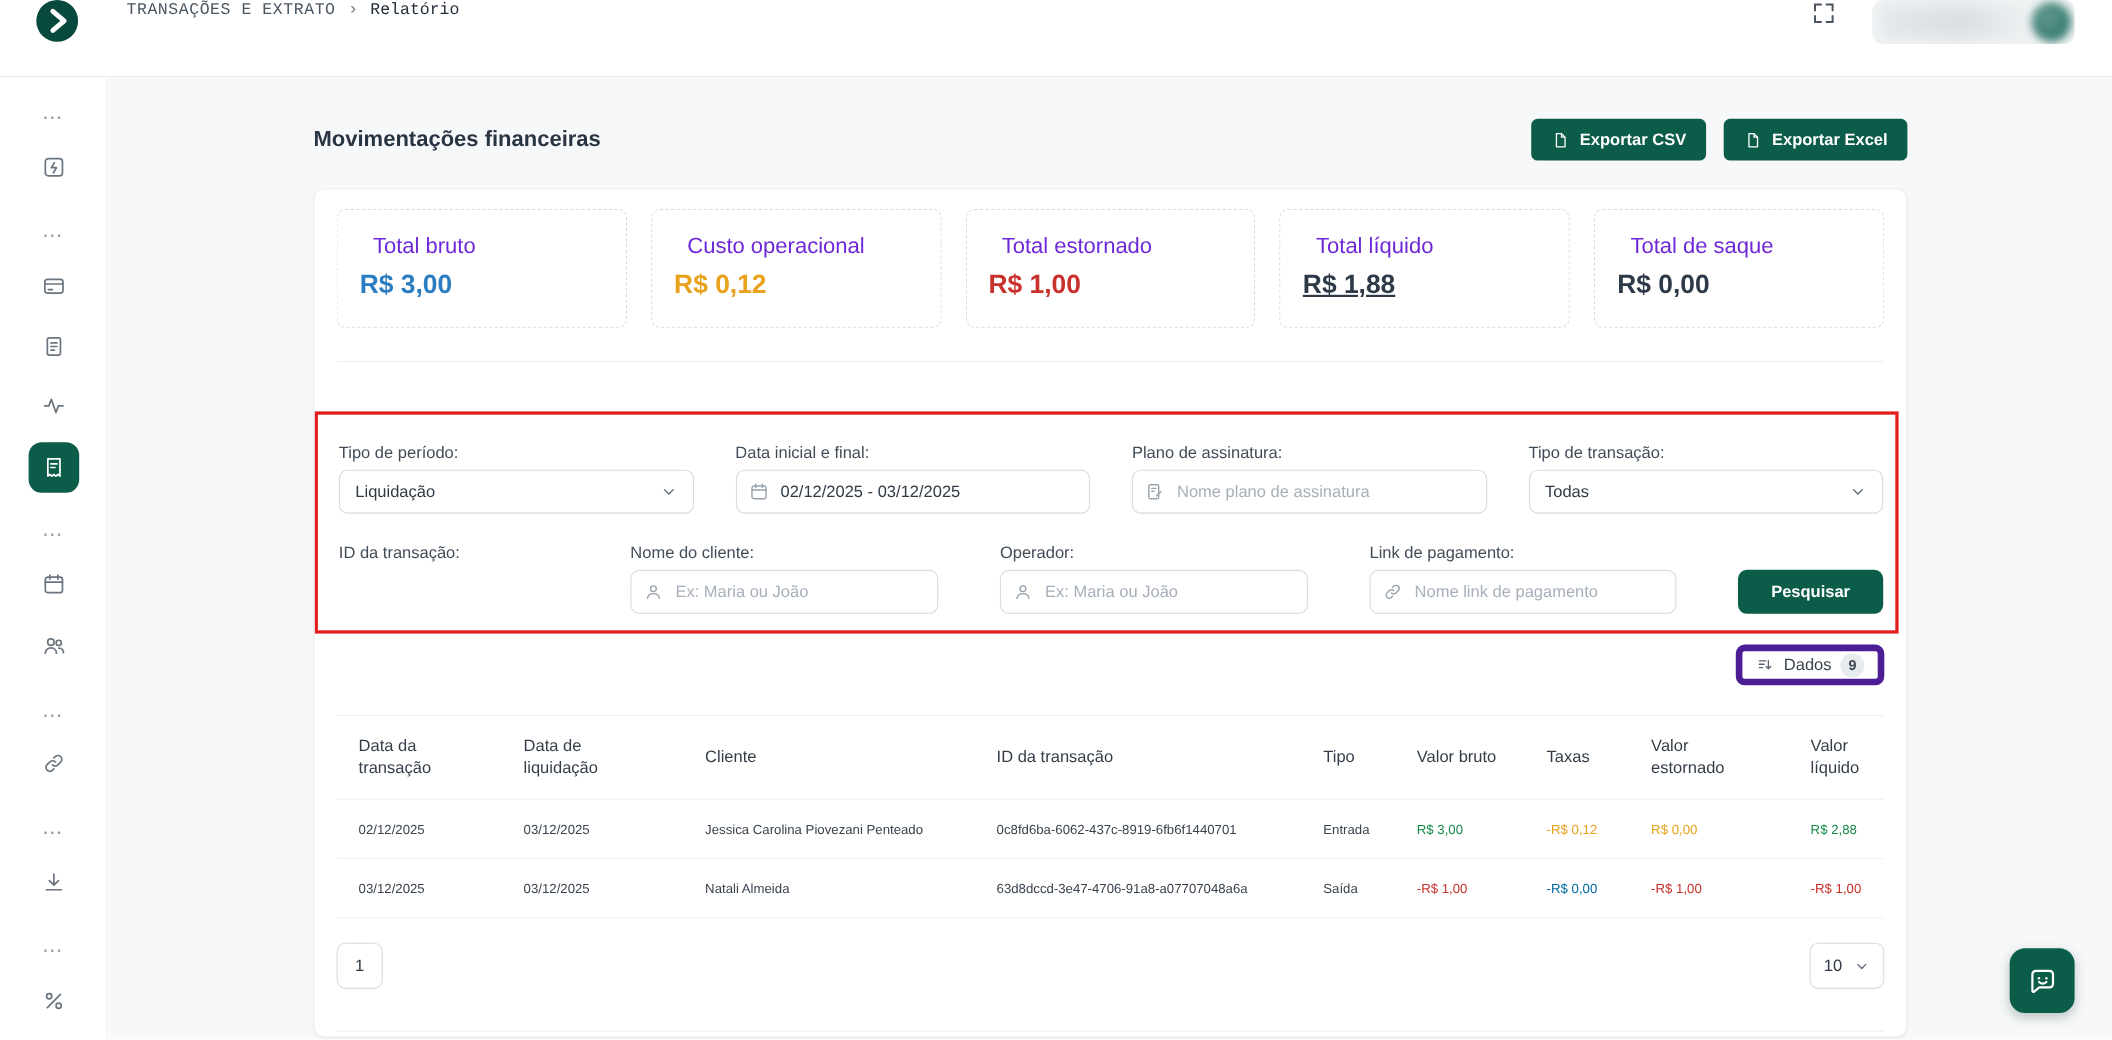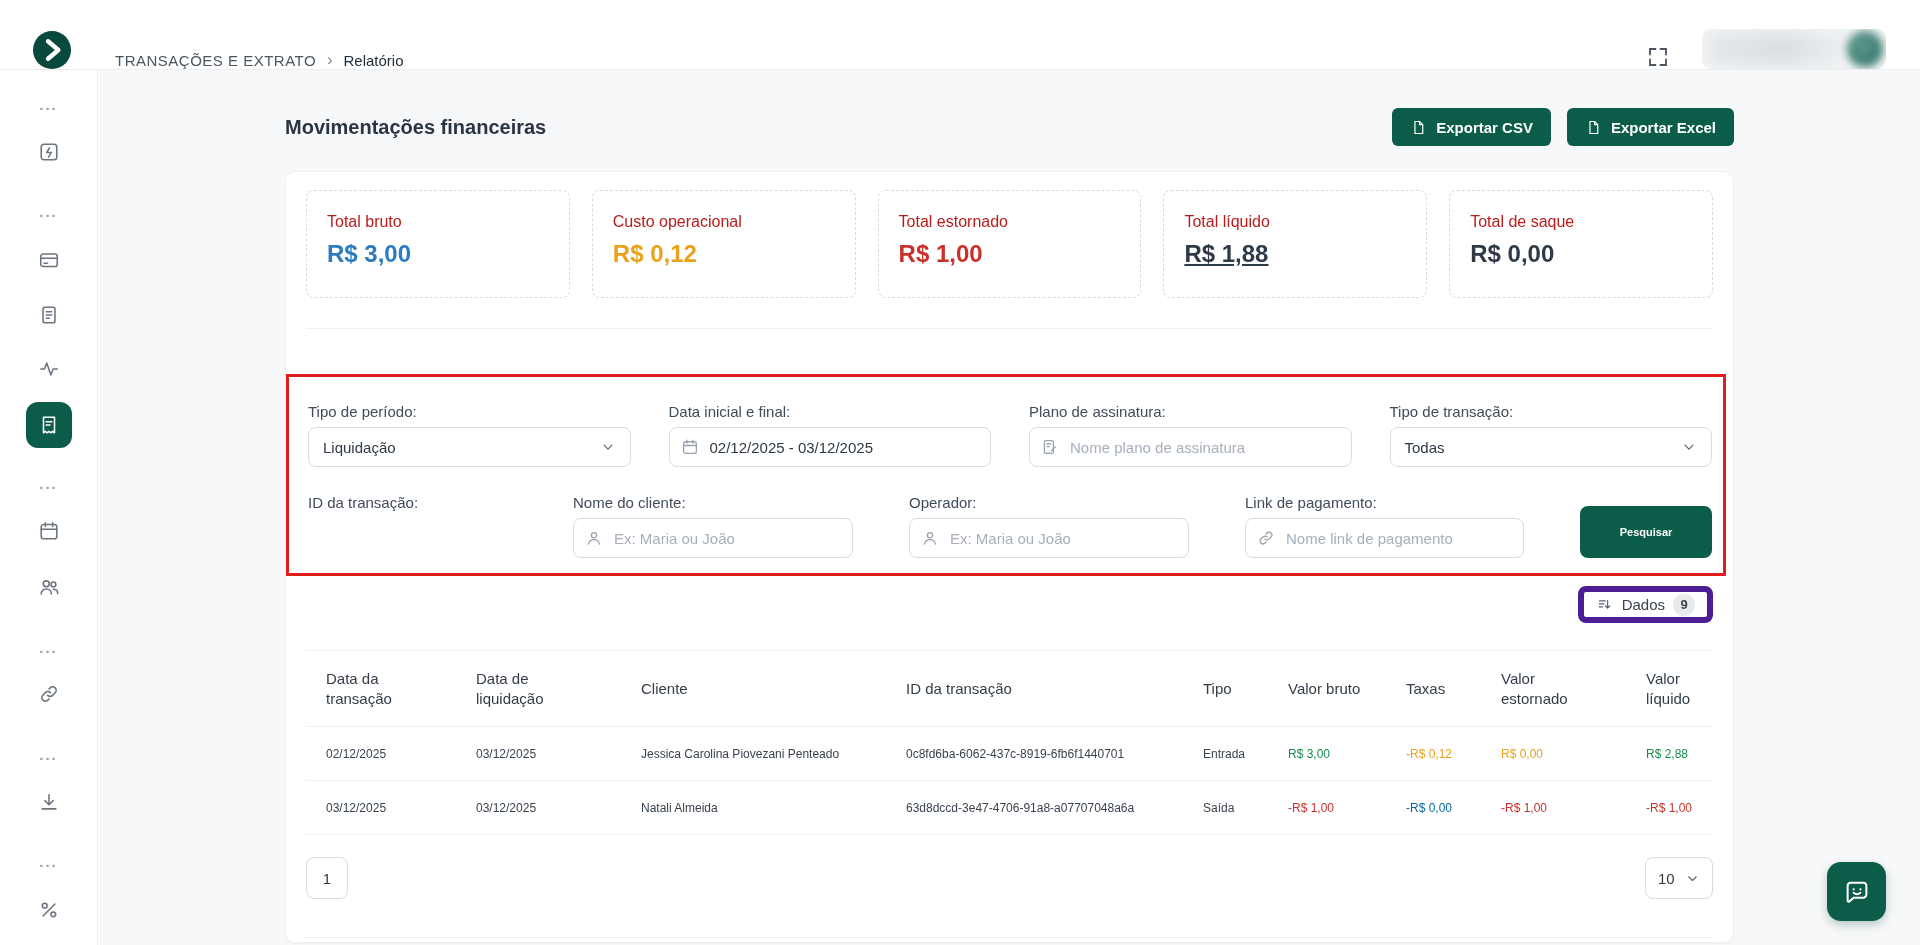--- a/index.html
+++ b/index.html
@@ -9,22 +9,22 @@
     background:#ffffff; position:relative; color:#2f3a45;
   }
   svg { display:block; }
   .icn { width:22px; height:22px; fill:none; stroke:#6a7580; stroke-width:1.7; stroke-linecap:round; stroke-linejoin:round; }
   .icn-white { stroke:#ffffff; }
   .icn-sm { width:18px; height:18px; fill:none; stroke:#97a1ac; stroke-width:1.7; stroke-linecap:round; stroke-linejoin:round; }
 
   
   .topbar {
     position:absolute; top:0; left:0; right:0; height:70px; background:#fff;
-    border-bottom:1px solid #ecedef; display:flex; align-items:flex-end;
-    padding:0 34px 0 33px; z-index:6;
+    border-bottom:1px solid #ecedef; display:flex; align-items:flex-start;
+    padding:0 34px 0 33px; z-index:6;font-family:Liberation Mono, monospace;
   }
   .logo {
     width:38px; height:38px; border-radius:50%; background:#07493c;
     display:flex; align-items:center; justify-content:center; margin-right:44px; cursor:pointer;
   }
   .breadcrumb { display:flex; align-items:center; font-size:15px; }
   .bc-section { color:#4a5662; letter-spacing:.5px; cursor:pointer; }
   .bc-sep { color:#7b8590; margin:0 11px; font-size:16px; }
   .bc-current { color:#222e3a; font-weight:500; }
   .topbar-spacer { flex:1; }
@@ -56,21 +56,21 @@
   .btn-export svg { width:17px; height:17px; fill:none; stroke:#fff; stroke-width:1.7; stroke-linejoin:round; }
 
   .card {
     background:#fff; border:1px solid #eef0f2; border-radius:10px; height:772px;
     padding:18px 20px; box-shadow:0 1px 2px rgba(20,30,40,.04); overflow:hidden; position:relative;
   }
 
   
   .stats-row { display:flex; gap:22px; }
   .stat-tile { flex:1; height:108px; border:1.5px dashed #d7dce2; border-radius:8px; padding:22px 20px 0 20px; }
-  .stat-label { font-size:16px; color:#b91c1c; }
+  .stat-label { font-size:20px; color:#6d28d9;margin-left:12px; }
   .stat-value { font-size:24px; font-weight:700; margin-top:9px; }
 
   .divider { border:none; border-top:1px solid #eef0f3; margin-top:30px; }
 
   
   .filters { position:relative; padding-top:74px; }
   .annotation-red { position:absolute; left:-20px; top:45px; width:1440px; height:202px; border:3px solid #E21D1D; pointer-events:none; z-index:10; }
   .frow1 { display:grid; grid-template-columns:repeat(4,1fr); column-gap:38px; width:1404px; margin-left:2px; }
   .frow2 { display:grid; grid-template-columns:209px 280px 280px 279px 132px; column-gap:56px; width:1404px; margin-left:2px; margin-top:27px; }
   .flabel { font-size:15px; color:#414c59; height:18px; margin-bottom:6px; }
@@ -81,22 +81,22 @@
   .select svg { width:16px; height:16px; fill:none; stroke:#5a6572; stroke-width:1.8; stroke-linecap:round; stroke-linejoin:round; }
   .input-wrap { position:relative; }
   .input-wrap .icn-sm { position:absolute; left:12px; top:50%; transform:translateY(-50%); }
   .txt-input {
     width:100%; height:40px; border:1px solid #d6dbe0; border-radius:8px; background:#fff;
     padding:0 12px 0 40px; font-family:inherit; font-size:15px; color:#2f3a45; outline:none;
   }
   .txt-input::placeholder { color:#a6afba; }
   .fgroup-btn { display:flex; align-items:flex-end; }
   .btn-search {
-    width:100%; height:52px; border:none; border-radius:8px; background:#0C5C4A; color:#fff;
-    font-family:inherit; font-size:11px; font-weight:700; cursor:pointer;
+    width:100%; height:40px; border:none; border-radius:8px; background:#0C5C4A; color:#fff;
+    font-family:inherit; font-size:15px; font-weight:700; cursor:pointer;
   }
 
   
   .dados-row { display:flex; justify-content:flex-end; margin-top:28px; }
   .btn-dados {
     height:37px; border:6px solid #4c1d95; border-radius:8px; background:#fff; padding:0 12px;
     display:flex; align-items:center; gap:8px; font-family:inherit; font-size:15px; color:#39434e; cursor:pointer;
   }
   .btn-dados svg { width:18px; height:18px; fill:none; stroke:#5a6572; stroke-width:1.6; stroke-linecap:round; stroke-linejoin:round; }
   .dados-badge { width:22px; height:22px; border-radius:50%; background:#e7ebee; color:#39434e; font-size:13px; font-weight:700; display:flex; align-items:center; justify-content:center; }

